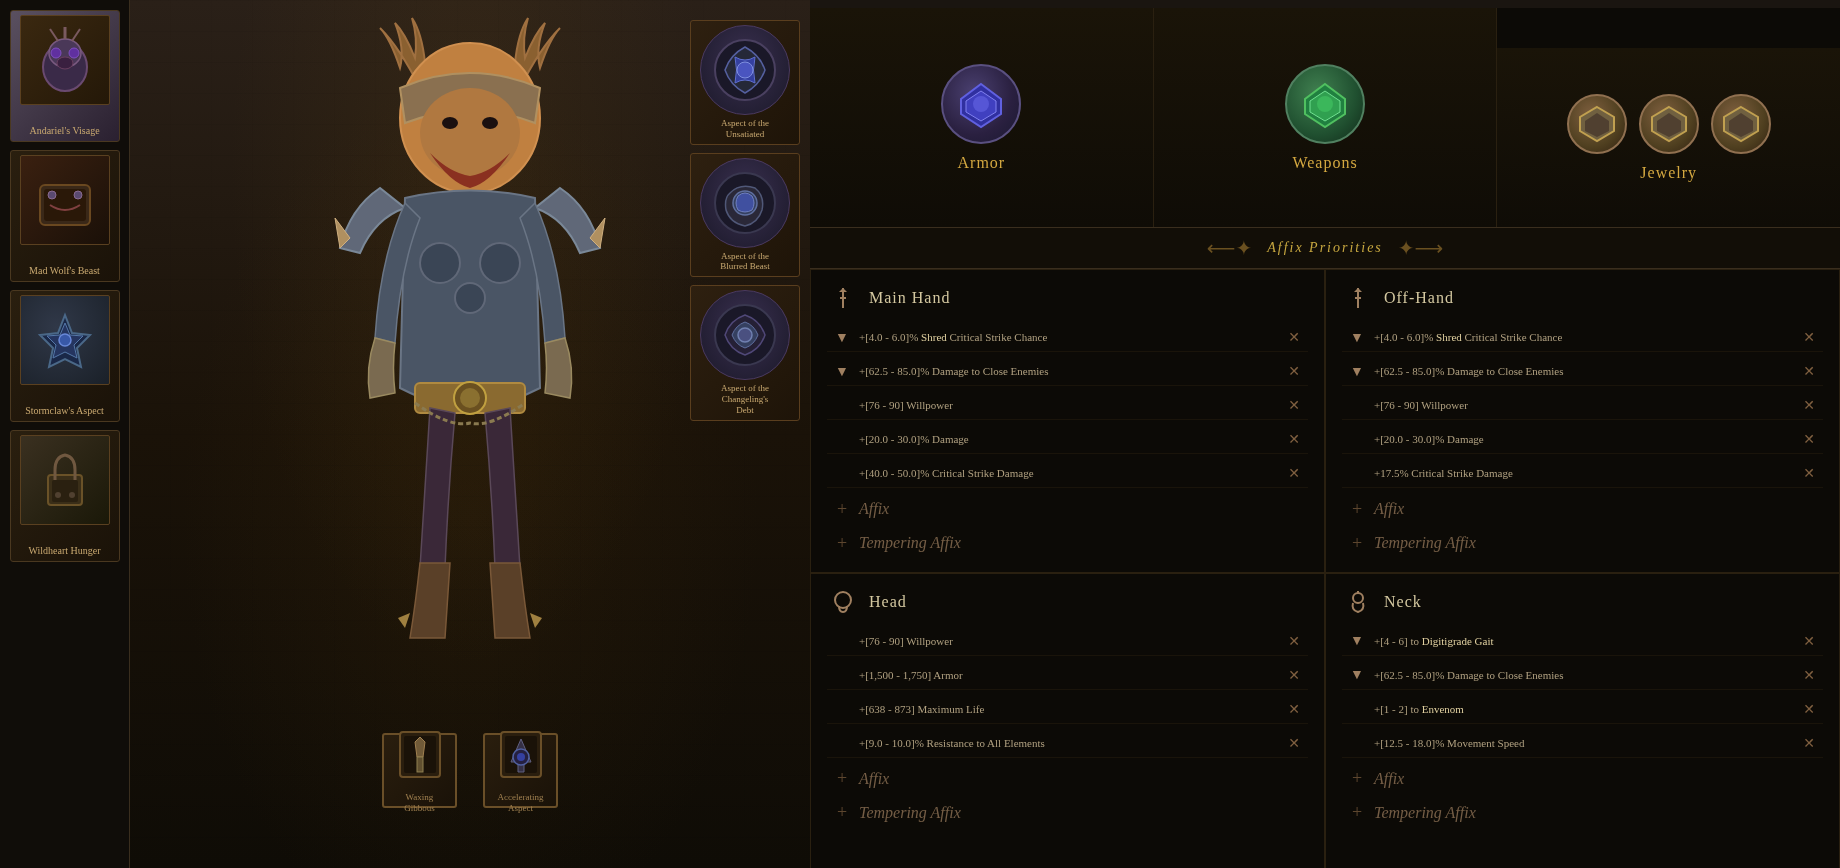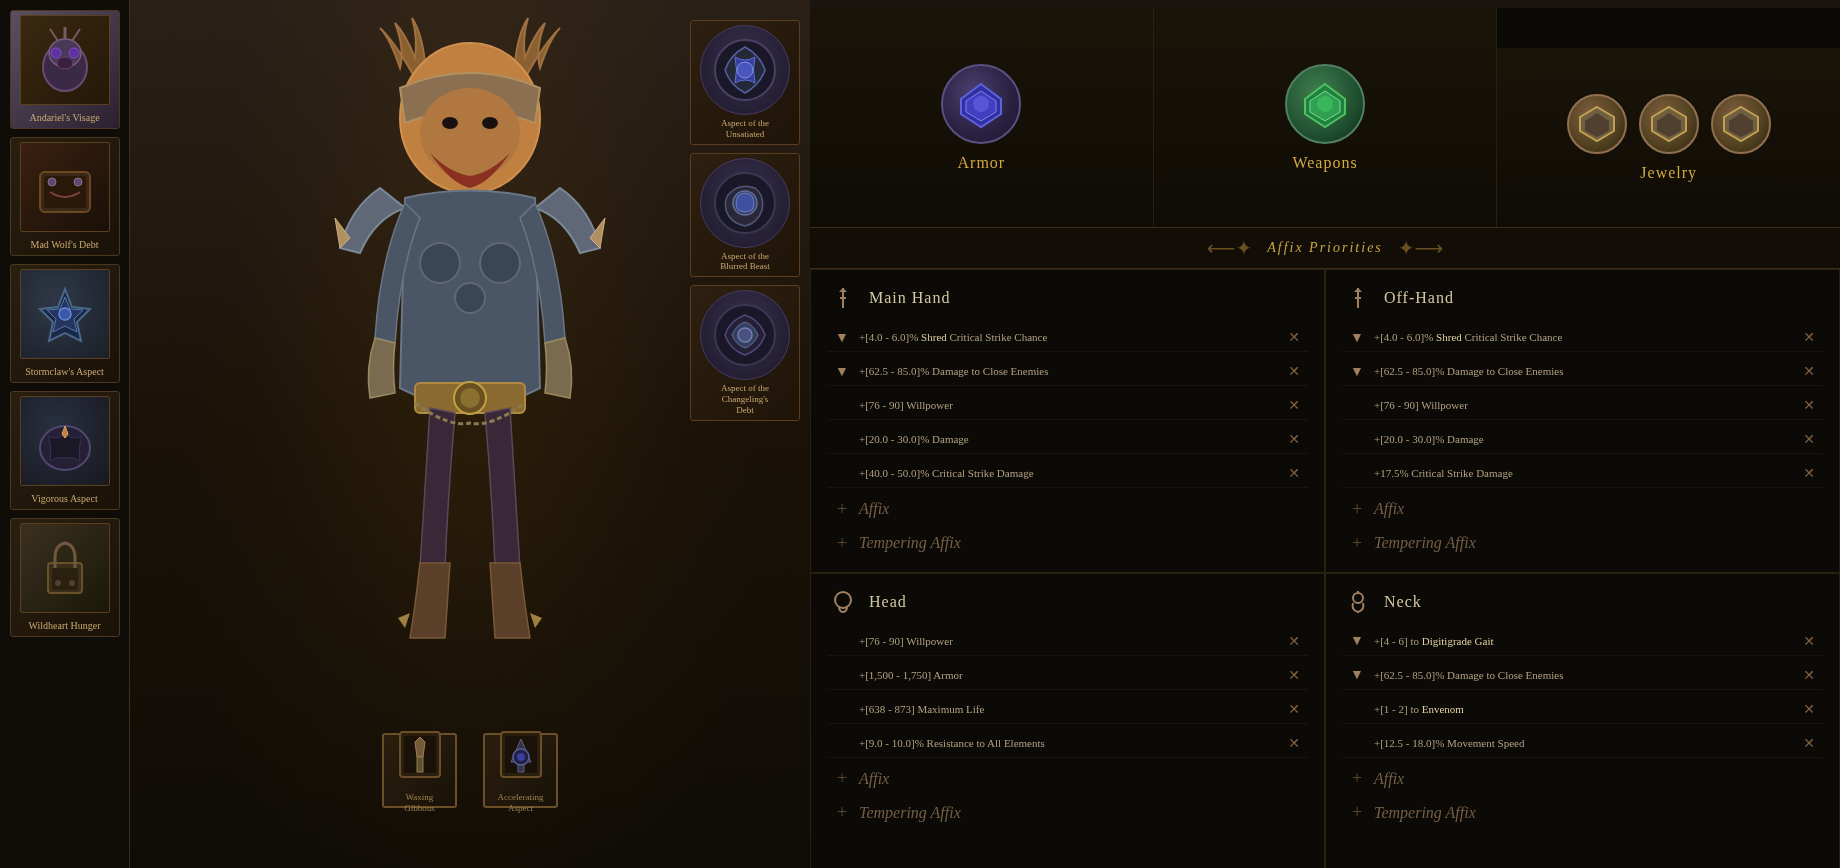--- a/index.html
+++ b/index.html
@@ -52,21 +52,21 @@
       align-items: center;
       justify-content: center;
       font-size: 36px;
       color: #8a7a5a;
     }
 
     .sidebar-item .item-label {
       font-size: 10px;
       color: #c8a870;
       text-align: center;
-      margin-top: 7px;
+      margin-top: 20px;
       line-height: 1.2;
       font-family: 'Georgia', serif;
     }
 
     
     .character-view {
       position: absolute;
       left: 130px;
       top: 0;
       width: 680px;
@@ -423,46 +423,35 @@
     <div class="item-image" style="background: linear-gradient(135deg, #3a2010 0%, #1a1008 100%);">
       <svg width="70" height="70" viewBox="0 0 70 70">
         <rect x="10" y="20" width="50" height="40" rx="5" fill="#3a2818" stroke="#6a4820" stroke-width="2"></rect>
         <rect x="14" y="24" width="42" height="32" rx="3" fill="#2a1808"></rect>
         <circle cx="22" cy="30" r="4" fill="#5a4a70" stroke="#8a6a90" stroke-width="1"></circle>
         <circle cx="48" cy="30" r="4" fill="#5a4a70" stroke="#8a6a90" stroke-width="1"></circle>
         <path d="M20 40 Q35 50 50 40" stroke="#804040" stroke-width="2" fill="none"></path>
       </svg>
     </div>
     <div class="item-label">Mad Wolf's
-Debt</div>
+Beast</div>
   </div>
 
   <div class="sidebar-item">
     <div class="item-image" style="background: radial-gradient(ellipse at 40% 35%, #303848 0%, #1a2028 100%);">
       <svg width="70" height="70" viewBox="0 0 70 70">
         <path d="M35 10 L42 28 L60 30 L47 43 L51 62 L35 54 L19 62 L23 43 L10 30 L28 28 Z" fill="#1a2848" stroke="#4a6888" stroke-width="2"></path>
         <path d="M35 18 L40 30 L53 31 L44 40 L47 53 L35 47 L23 53 L26 40 L17 31 L30 30 Z" fill="#253560" stroke="#5578a8" stroke-width="1"></path>
         <circle cx="35" cy="35" r="6" fill="#3858a8" stroke="#6888d8" stroke-width="1.5"></circle>
       </svg>
     </div>
     <div class="item-label">Stormclaw's
 Aspect</div>
   </div>
 
-  <div class="sidebar-item">
-    <div class="item-image" style="background: radial-gradient(ellipse at 40% 35%, #283040 0%, #181820 100%);">
-      <svg width="70" height="70" viewBox="0 0 70 70">
-        <ellipse cx="35" cy="42" rx="25" ry="22" fill="#252035" stroke="#504870" stroke-width="2"></ellipse>
-        <path d="M20 55 Q22 40 18 30 Q26 35 35 28 Q44 35 52 30 Q48 40 50 55 Q42 50 35 52 Q28 50 20 55 Z" fill="#1a1825" stroke="#3a3258" stroke-width="1"></path>
-        <path d="M35 20 L38 28 L35 32 L32 28 Z" fill="#c08040" stroke="#e0a060" stroke-width="1"></path>
-      </svg>
-    </div>
-    <div class="item-label">Vigorous
-Aspect</div>
-  </div>
 
   <div class="sidebar-item">
     <div class="item-image" style="background: linear-gradient(135deg, #3a3020 0%, #1a1808 100%);">
       <svg width="70" height="70" viewBox="0 0 70 70">
         <rect x="18" y="30" width="34" height="30" rx="3" fill="#3a2e18" stroke="#6a5228" stroke-width="2"></rect>
         <rect x="22" y="35" width="26" height="22" rx="2" fill="#2a2010"></rect>
         <path d="M25 35 L25 25 Q25 12 35 10 Q45 12 45 25 L45 35" fill="none" stroke="#705840" stroke-width="3"></path>
         <circle cx="28" cy="50" r="3" fill="#504030"></circle>
         <circle cx="42" cy="50" r="3" fill="#504030"></circle>
       </svg>

